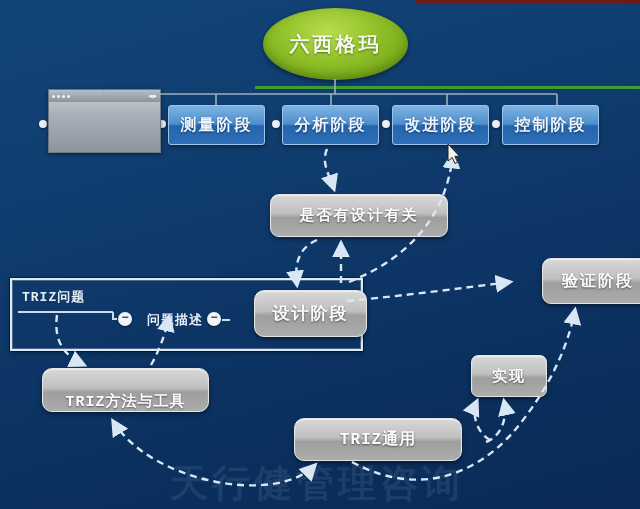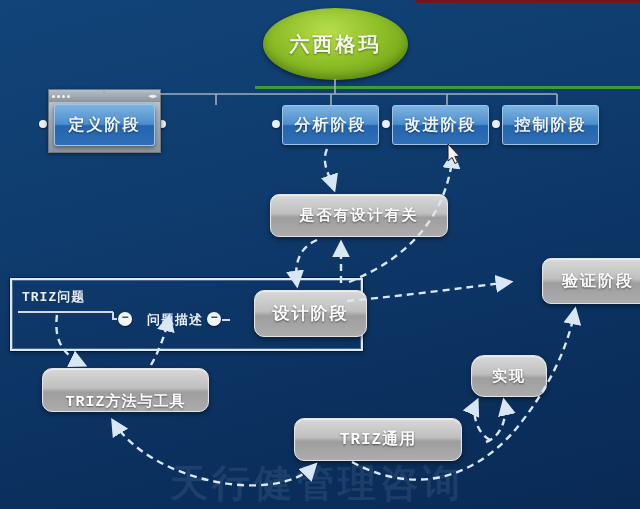--- a/index.html
+++ b/index.html
@@ -52,21 +52,21 @@
     border:1px solid #e4e4e4;border-radius:10px;box-sizing:border-box;
     display:flex;align-items:center;justify-content:center;
     color:#fcfcfc;font-weight:bold;text-shadow:0 1px 2px rgba(0,0,0,.5);
     box-shadow:0 2px 5px rgba(0,0,0,.45), inset 0 1px 1px rgba(255,255,255,.6);
     margin-left:24px;
   }
   .decision{left:246px;top:194px;width:178px;height:43px;font-size:15px;letter-spacing:2px;border-radius:9px;}
   .design{left:230px;top:290px;width:113px;height:47px;font-size:17px;letter-spacing:2px;}
   .methods{left:18px;top:368px;width:167px;height:44px;font-size:15px;letter-spacing:1px;align-items:flex-end;}
   .general{left:270px;top:418px;width:168px;height:43px;font-size:16px;letter-spacing:1px;text-align:right;}
-  .implement{left:447px;top:355px;width:76px;height:42px;font-size:15px;letter-spacing:2px;border-radius:13px;}
+  .implement{left:447px;top:355px;width:76px;height:42px;font-size:15px;letter-spacing:2px;border-radius:7px;}
   .verify{left:518px;top:258px;width:112px;height:46px;font-size:16px;letter-spacing:2px;border-radius:9px;}
   
   .panel{
     left:10px;top:278px;width:353px;height:73px;box-sizing:border-box;
     border:2px solid #dfe7f0;
     box-shadow:inset 0 0 0 1px rgba(120,145,175,.55), 0 0 0 1px rgba(0,0,0,.35), 0 2px 5px rgba(0,0,0,.35);
   }
   .triz-label{left:22px;top:288px;color:#e8eef5;font-size:13px;font-weight:bold;letter-spacing:1px;}
   .desc-label{left:147px;top:311px;color:#e8eef5;font-size:13px;font-weight:bold;letter-spacing:1px;}
   .minus{
@@ -92,25 +92,25 @@
   </div>
 
   <div class="abs frame node">
     <div class="frame-header">
       <span class="fdot"></span>
       <span class="fdot"></span>
       <span class="fdot"></span>
       <span class="fdot"></span>
       <span class="fnav">◀▶</span>
     </div>
-    <div class="pbox abs">
-      <span>定义阶段</span>
-    </div>
-  </div>
-
+  </div>
+
+  <div class="abs pbox node" style="left:168px;">
+    <span>测量阶段</span>
+  </div>
   <div class="abs pbox node" style="left:282px;">
     <span>分析阶段</span>
   </div>
   <div class="abs pbox node" style="left:392px;">
     <span>改进阶段</span>
   </div>
   <div class="abs pbox node" style="left:502px;">
     <span>控制阶段</span>
   </div>
 

